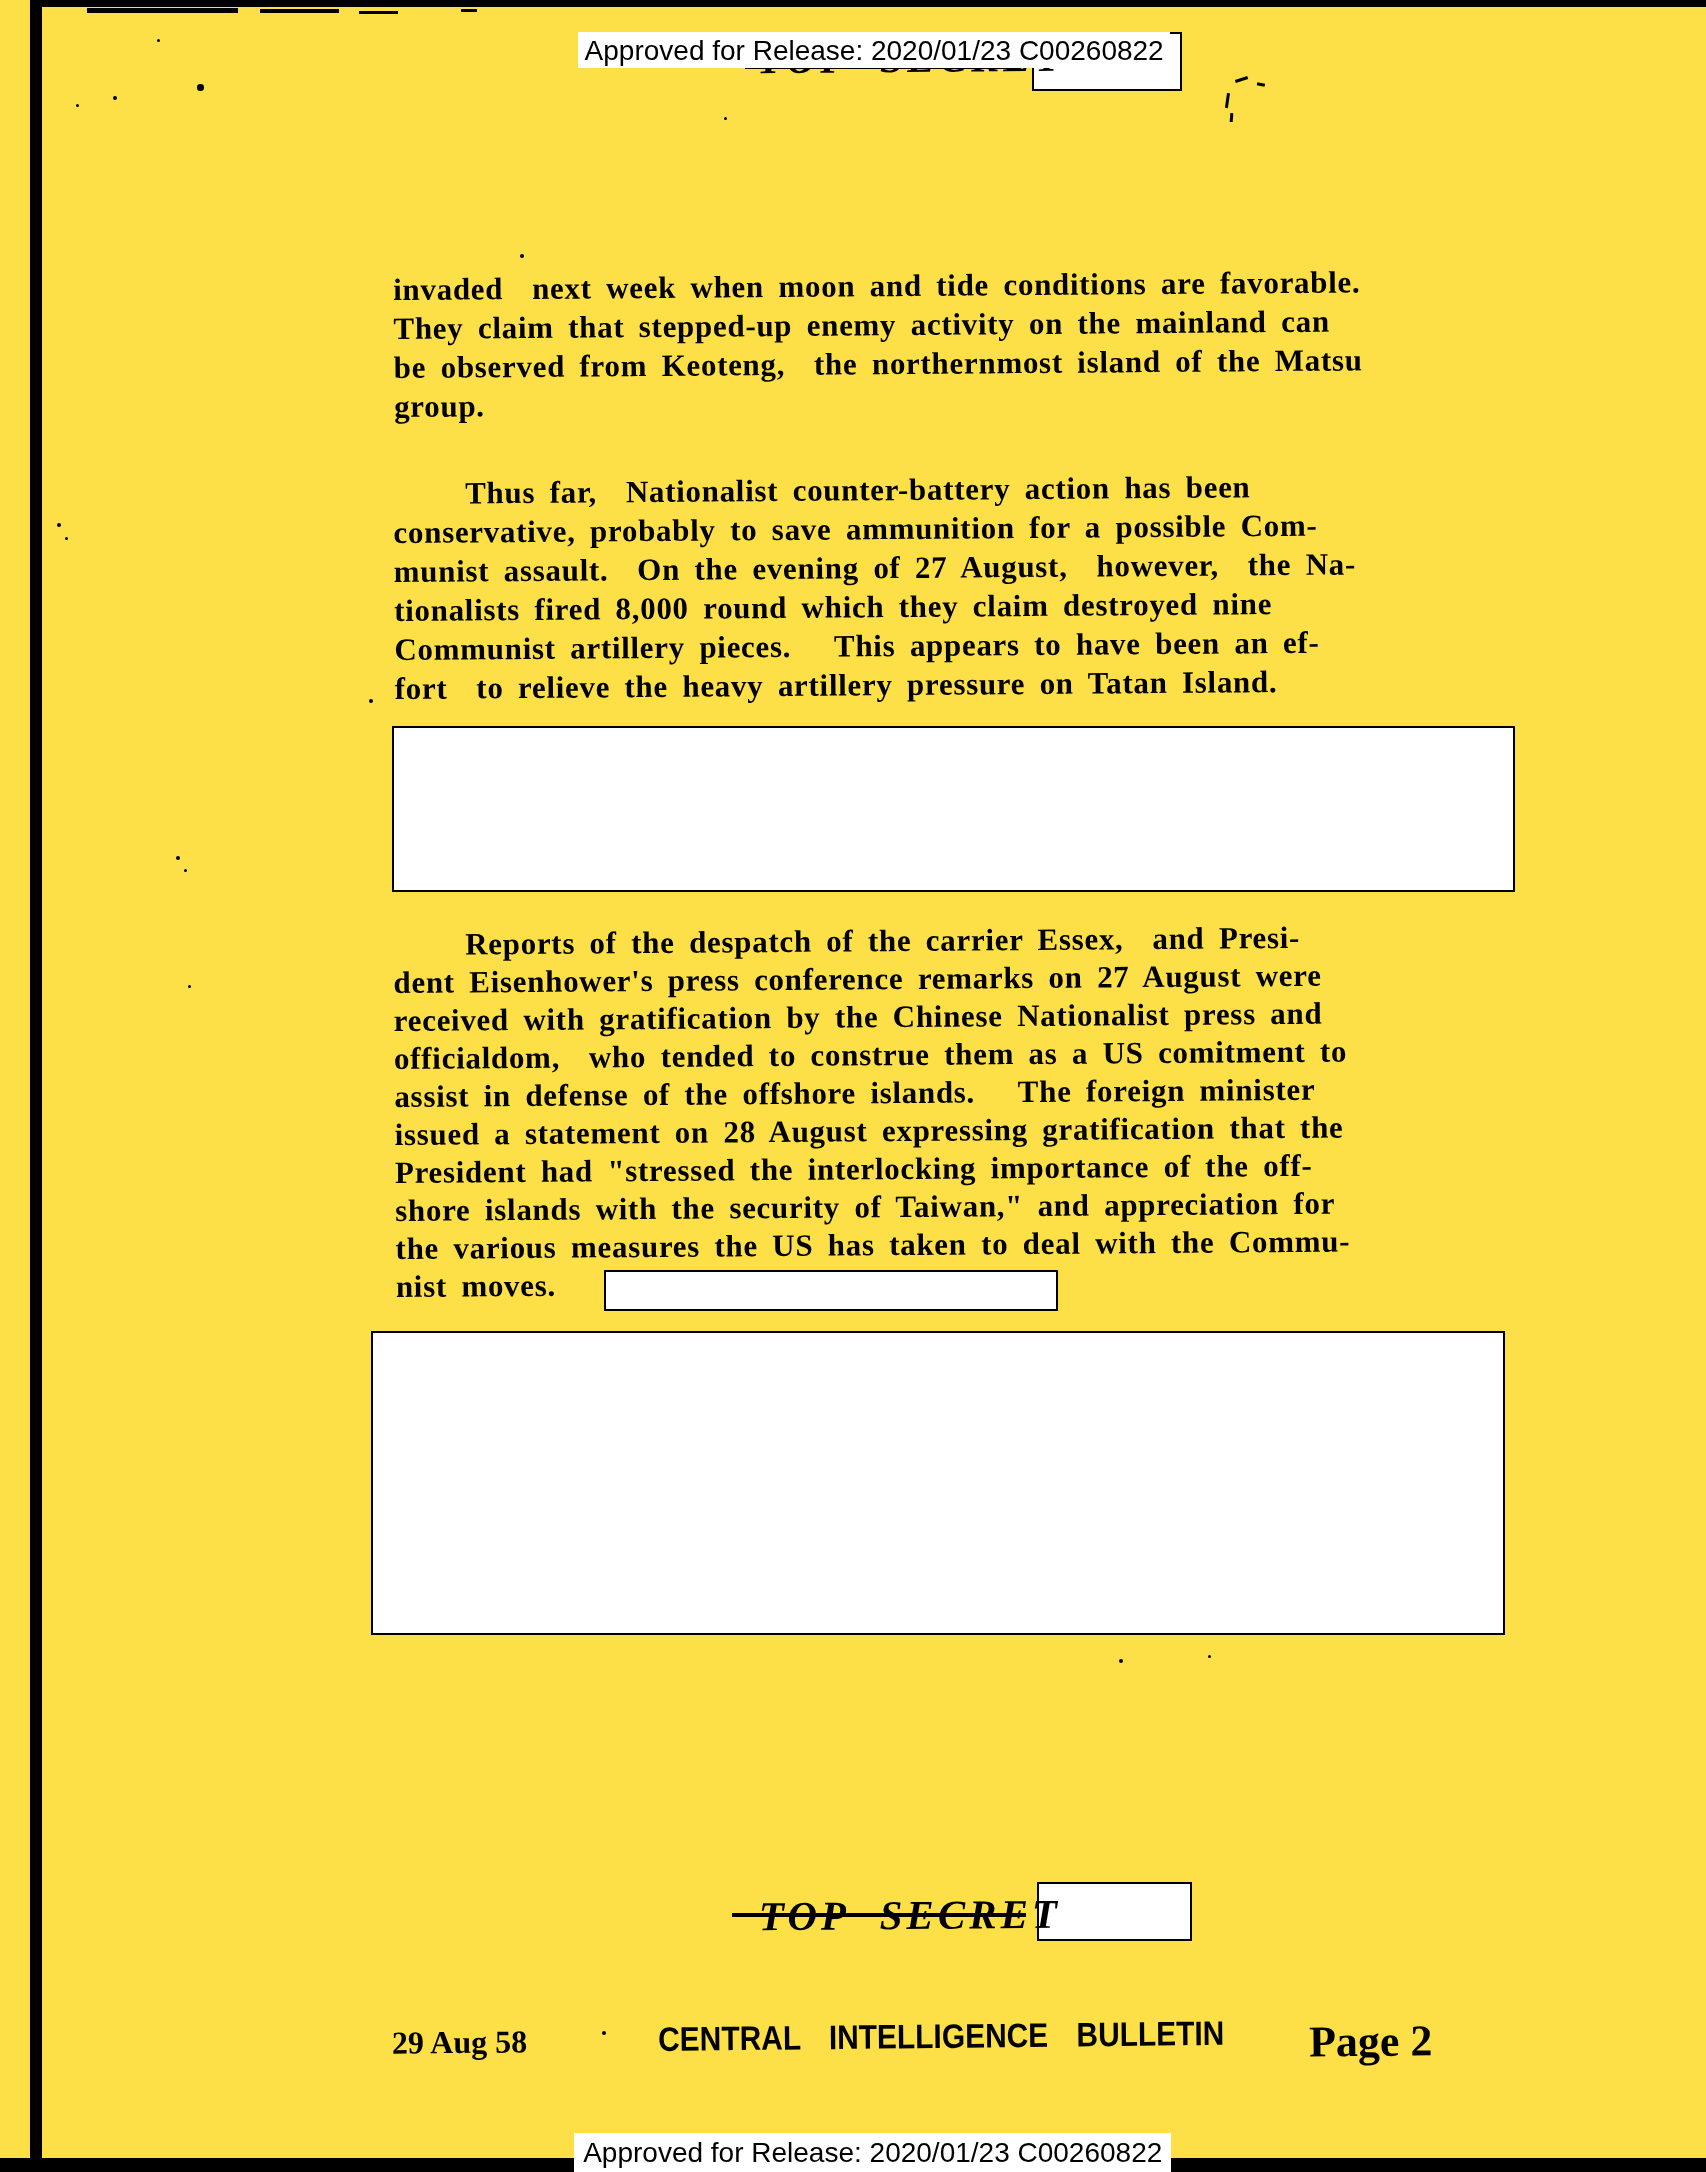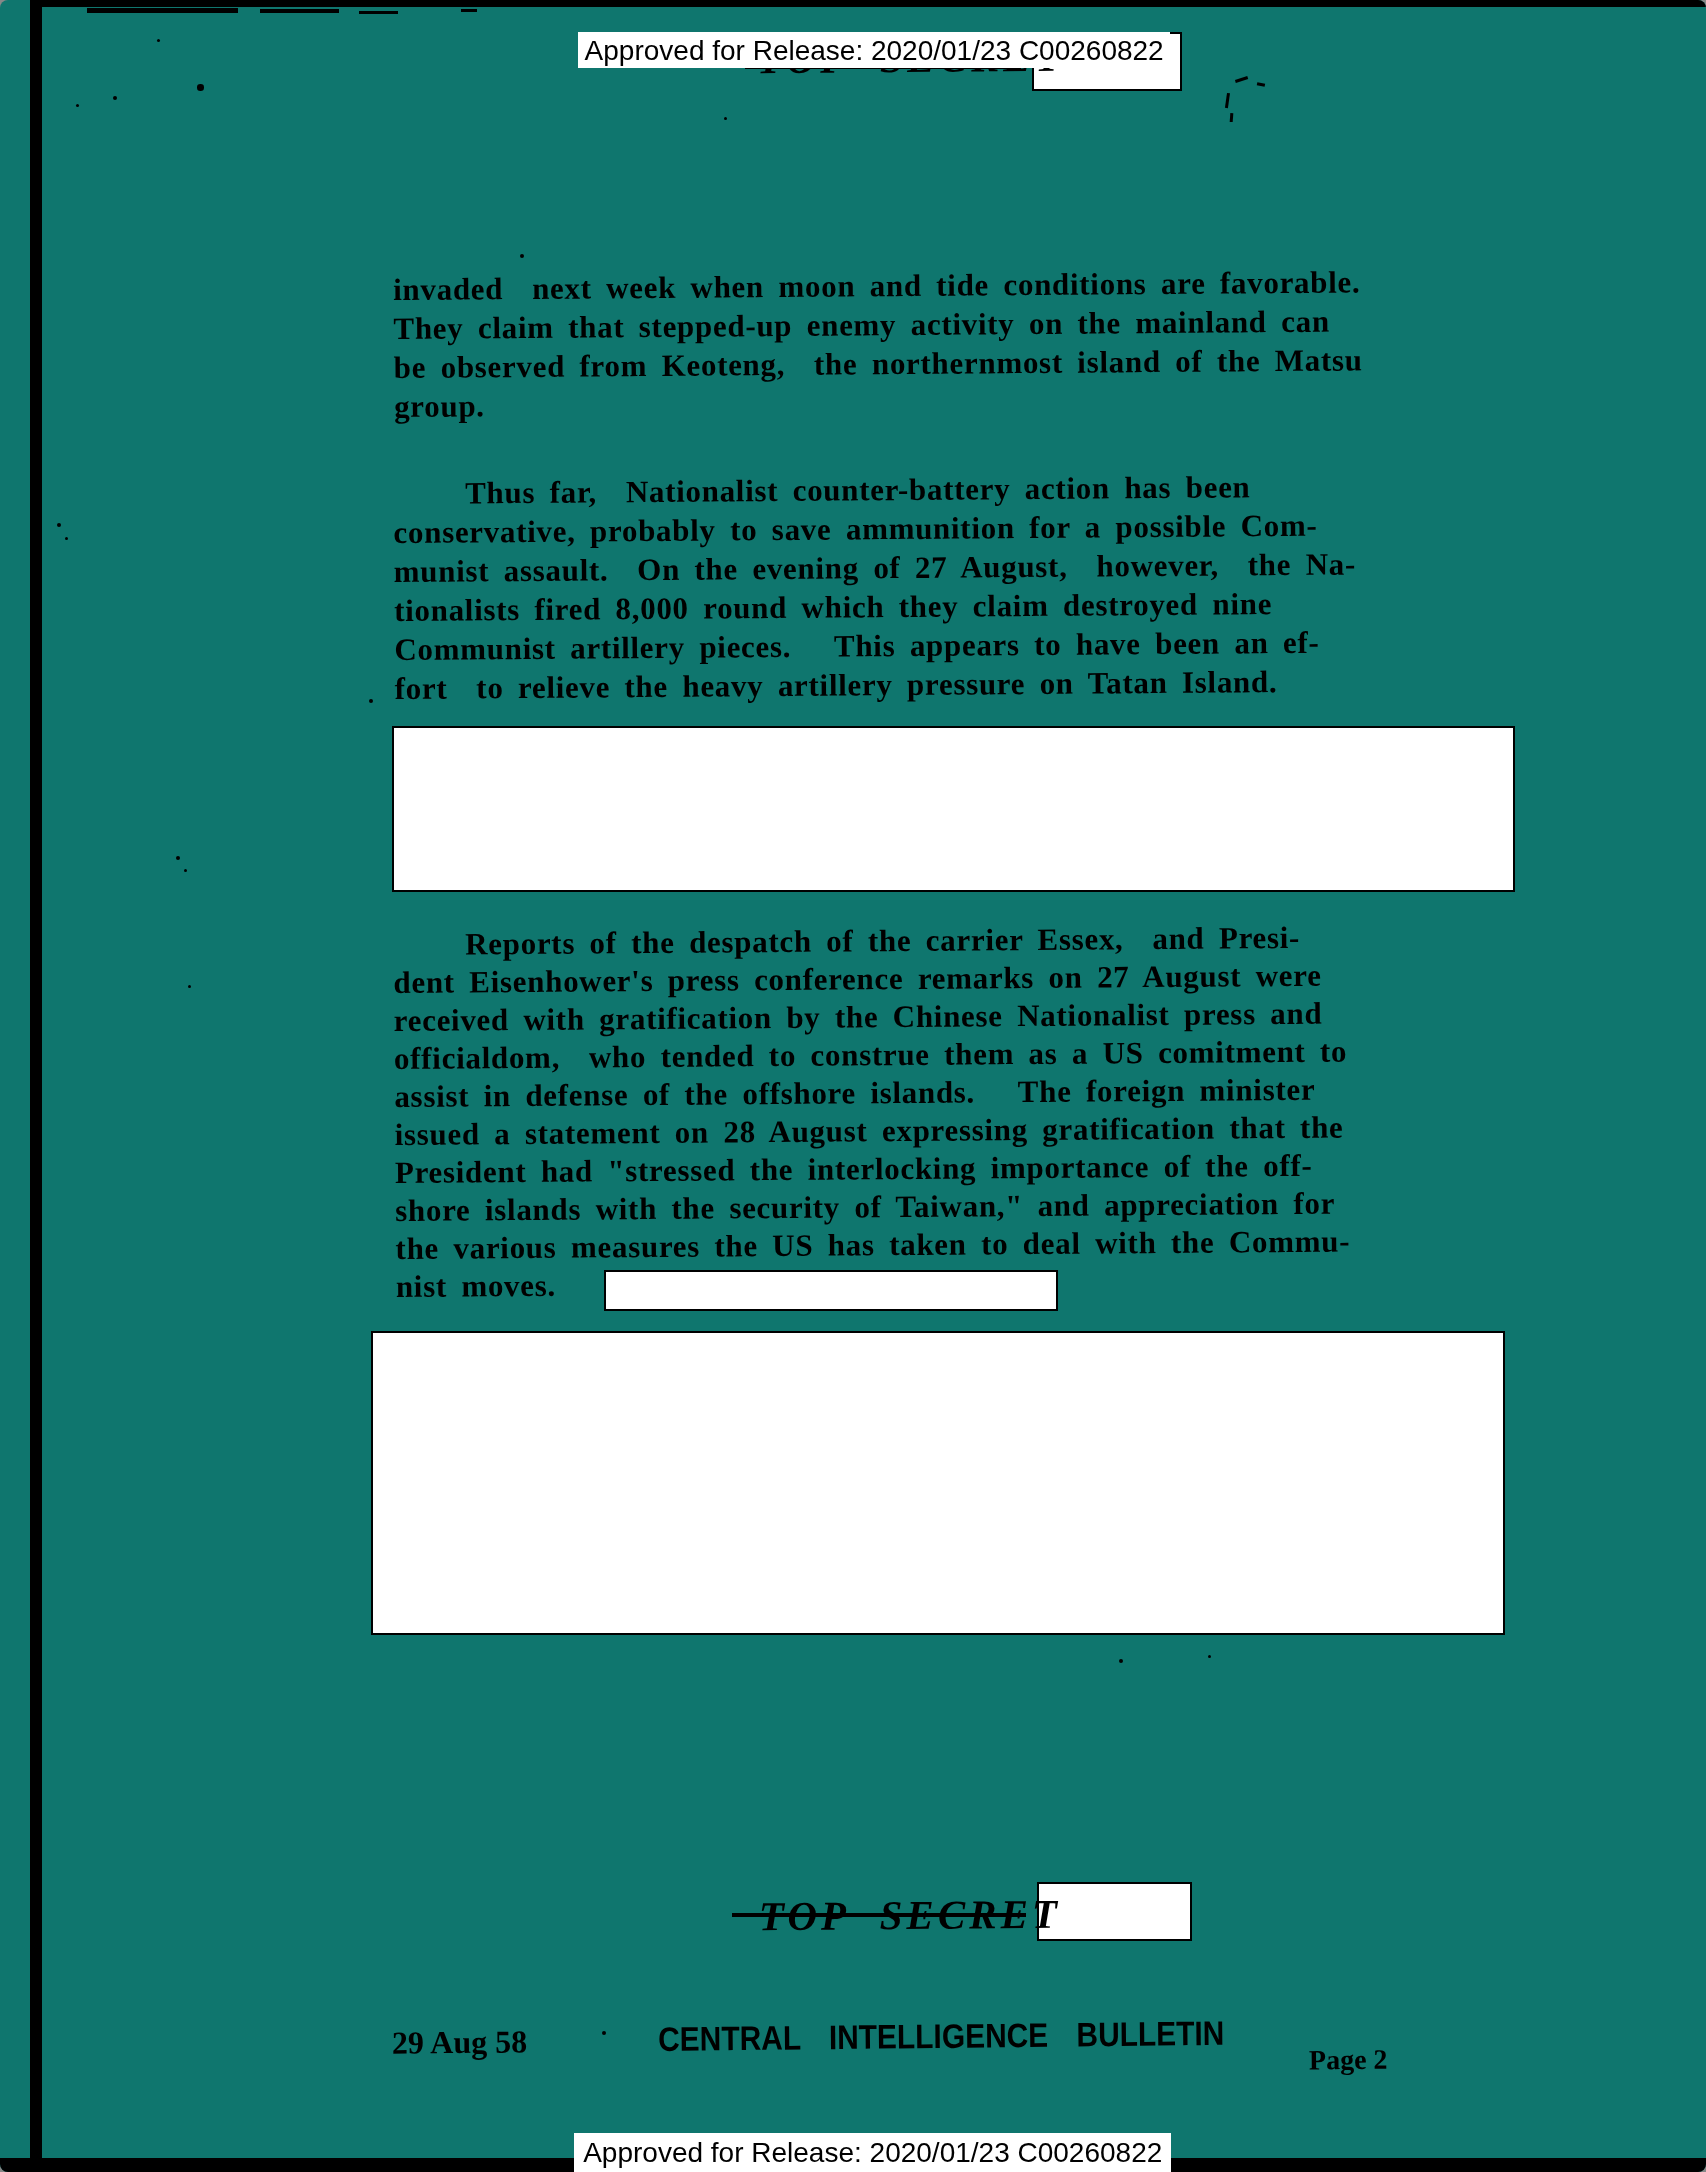--- a/index.html
+++ b/index.html
@@ -1,23 +1,22 @@
 <!DOCTYPE html>
 <html style="font-size:10.5px"><head>
 <meta charset="utf-8">
 <style>
   html,body{margin:0;padding:0;background:#888;}
   #page{
     position:relative;
     width:1706px;height:2172px;
-    background:#0f766e;
+    background:#fde047;
     overflow:hidden;
     font-family:"Liberation Serif", serif;
     color:#000;
-    border-radius:8px;
   }
   
   .edge-bar-left{position:absolute;left:30px;top:0;width:12px;height:2172px;background:#000;}
   .edge-strip-top{position:absolute;left:30px;top:0;width:1676px;height:6.6px;background:#000;}
   .edge-bar-bottom{position:absolute;left:0;top:2158px;width:1706px;height:14.5px;background:#000;}
   .dash{position:absolute;background:#000;}
   .speck{position:absolute;background:#000;border-radius:50%;}
   
   .release-top{
     position:absolute;left:578px;top:32px;
@@ -69,21 +68,21 @@
   .indent{padding-left:72px;}
   
   .footer-item{position:absolute;font-weight:bold;white-space:pre;transform:rotate(-0.55deg);}
   .footer-date{left:392px;top:2024px;font-size:32px;font-family:"Liberation Serif",serif;}
   .footer-title{
     left:658px;top:2020px;font-size:34px;
     font-family:"Liberation Sans", sans-serif;
     letter-spacing:0px;word-spacing:6.6px;
     transform:scaleX(0.88) rotate(-0.55deg);transform-origin:0 0;
   }
-  .footer-page{left:1309px;top:2016px;font-size:28px;font-family:"Liberation Serif",serif;margin-top:28px;}
+  .footer-page{left:1309px;top:2016px;font-size:44px;font-family:"Liberation Serif",serif;}
 </style>
 </head>
 <body>
 
 <div id="page">
 
   <div class="edge-bar-left"></div>
   <div class="edge-strip-top"></div>
   <div class="edge-bar-bottom"></div>
   <div class="dash" style="left:87px;top:8px;width:151px;height:4.6px;"></div>

